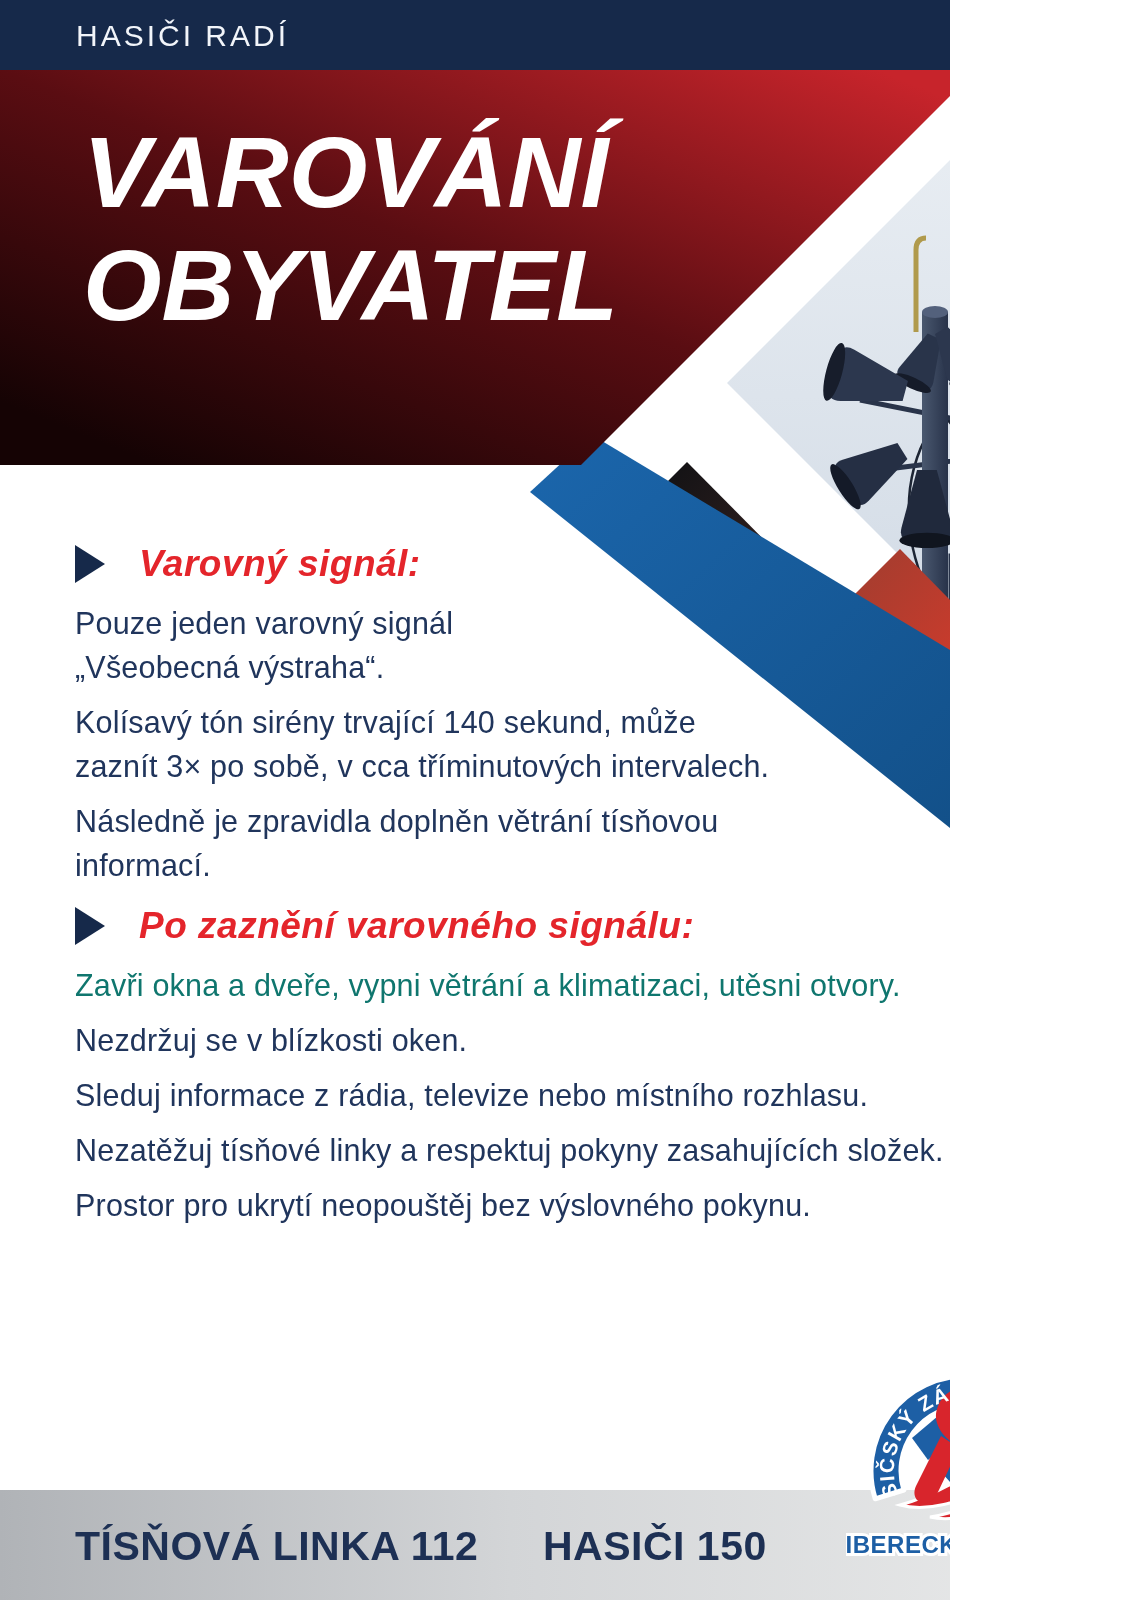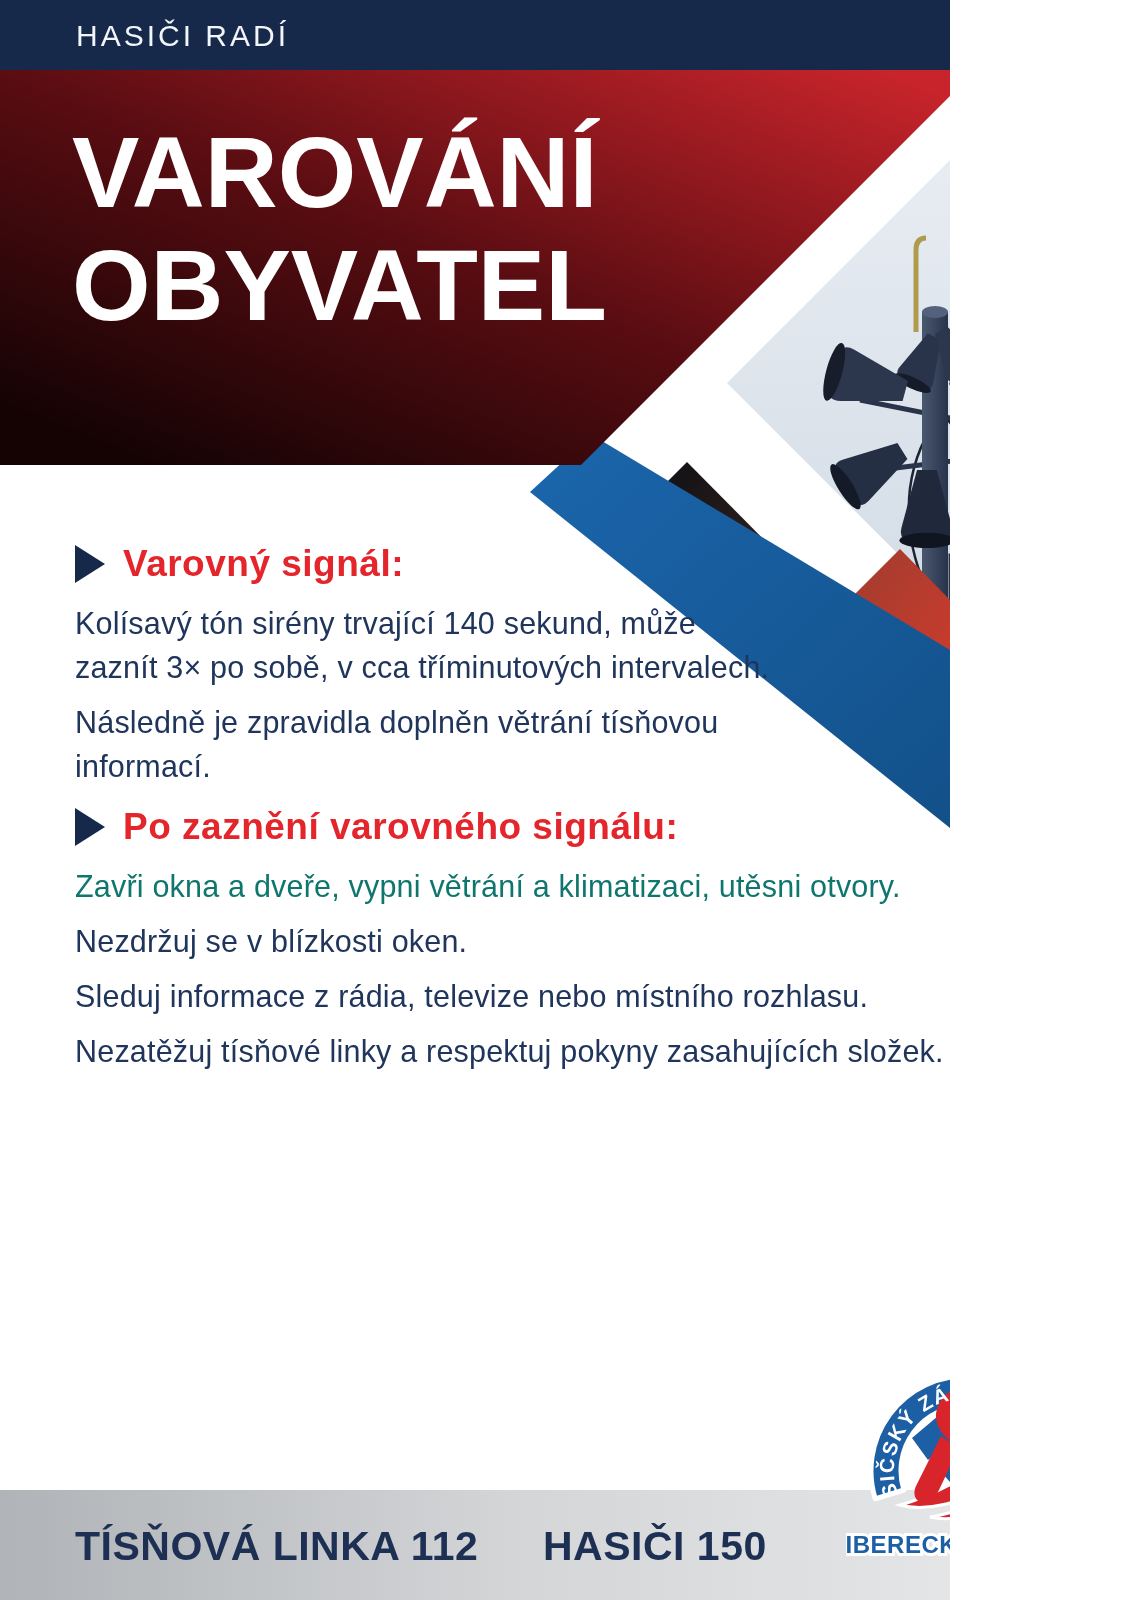--- a/index.html
+++ b/index.html
@@ -7,29 +7,29 @@
     position:relative; width:950px; height:1600px; background:#ffffff;
     font-family:"Liberation Sans", sans-serif; overflow:hidden;
   }
   svg { display:block; }
   .collage { position:absolute; top:0; left:0; z-index:1; pointer-events:none; }
   .topbar-label {
     position:absolute; left:76px; top:0; height:70px; line-height:72px; z-index:3;
     color:#f2f5fa; font-size:30px; font-weight:400; letter-spacing:3px;
   }
   .title {
-    position:absolute; left:72px; top:116px; z-index:3; color:#ffffff;
-    font-size:101px; line-height:113px; font-weight:bold; letter-spacing:0px;
+    position:absolute; left:83px; top:116px; z-index:3; color:#ffffff;
+    font-size:101px; line-height:113px; font-weight:bold; letter-spacing:0px;font-style:italic;
   }
   .content {
     position:absolute; left:75px; top:543px; width:1050px; z-index:3;
   }
   .red-h {
-    display:flex; align-items:center; gap:18px; margin:0 0 16px 0;
-    font-size:37px; font-weight:bold;
+    display:flex; align-items:center; gap:34px; margin:0 0 16px 0;
+    font-size:37px; font-weight:bold;font-style:italic;
   }
   .red-h .h-label { letter-spacing:0.5px; }
   .tri {
     width:0; height:0; flex:0 0 auto;
     border-left:30px solid #16294a;
     border-top:19px solid transparent;
     border-bottom:19px solid transparent;
   }
   .para {
     margin:0 0 11px 0; font-size:30.5px; line-height:44px;
@@ -151,33 +151,36 @@
   <div class="title">
     <div>VAROVÁNÍ</div>
     <div>OBYVATEL</div>
   </div>
 
   <div class="content">
     <h2 class="red-h" style="color:#e4252b">
       <span class="tri"></span>
       <span class="h-label">Varovný signál:</span>
     </h2>
+    <p class="para" style="color:#20355c">Pouze jeden varovný signál
+„Všeobecná výstraha“.</p>
     <p class="para" style="color:#20355c">Kolísavý tón sirény trvající 140 sekund, může
 zaznít 3× po sobě, v cca tříminutových intervalech.</p>
     <p class="para" style="color:#20355c">Následně je zpravidla doplněn větrání tísňovou
 informací.</p>
 
     <h2 class="red-h h-gap" style="color:#e4252b">
       <span class="tri"></span>
       <span class="h-label">Po zaznění varovného signálu:</span>
     </h2>
     <p class="para" style="color:#0f766e">Zavři okna a dveře, vypni větrání a klimatizaci, utěsni otvory.</p>
     <p class="para" style="color:#20355c">Nezdržuj se v blízkosti oken.</p>
     <p class="para" style="color:#20355c">Sleduj informace z rádia, televize nebo místního rozhlasu.</p>
     <p class="para" style="color:#20355c">Nezatěžuj tísňové linky a respektuj pokyny zasahujících složek.</p>
+    <p class="para" style="color:#20355c">Prostor pro ukrytí neopouštěj bez výslovného pokynu.</p>
   </div>
 
   <div class="footerbar">
     <span class="footer-text footer-emergency" style="color:#1d3054">TÍSŇOVÁ LINKA 112</span>
     <span class="footer-text footer-fire" style="color:#1d3054">HASIČI 150</span>
   </div>
 
   <svg class="logo" width="240" height="210" viewBox="0 0 240 210">
     <defs>
       <path id="arcpath" d="M50.5,125.6 A72,72 0 1 1 189.5,125.6" fill="none"></path>

